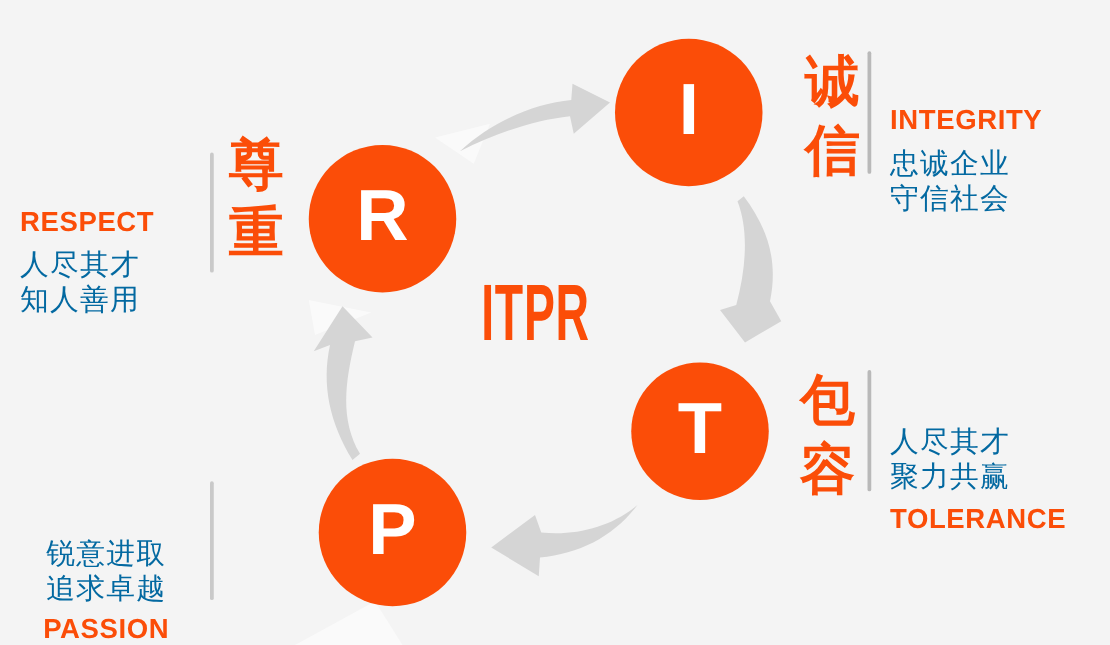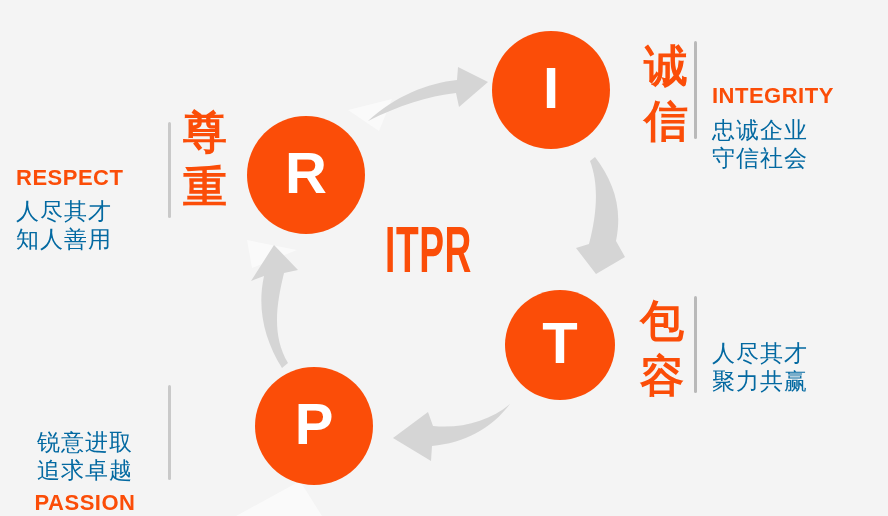--- a/index.html
+++ b/index.html
@@ -110,20 +110,21 @@
 
   <div class="desc desc-i">
     <div class="en">INTEGRITY</div>
     <div class="line">忠诚企业</div>
     <div class="line">守信社会</div>
   </div>
 
   <div class="desc desc-t">
     <div class="line">人尽其才</div>
     <div class="line">聚力共赢</div>
+    <div class="en">TOLERANCE</div>
   </div>
 
   <div class="desc desc-r">
     <div class="en">RESPECT</div>
     <div class="line">人尽其才</div>
     <div class="line">知人善用</div>
   </div>
 
   <div class="desc desc-p">
     <div class="line">锐意进取</div>

